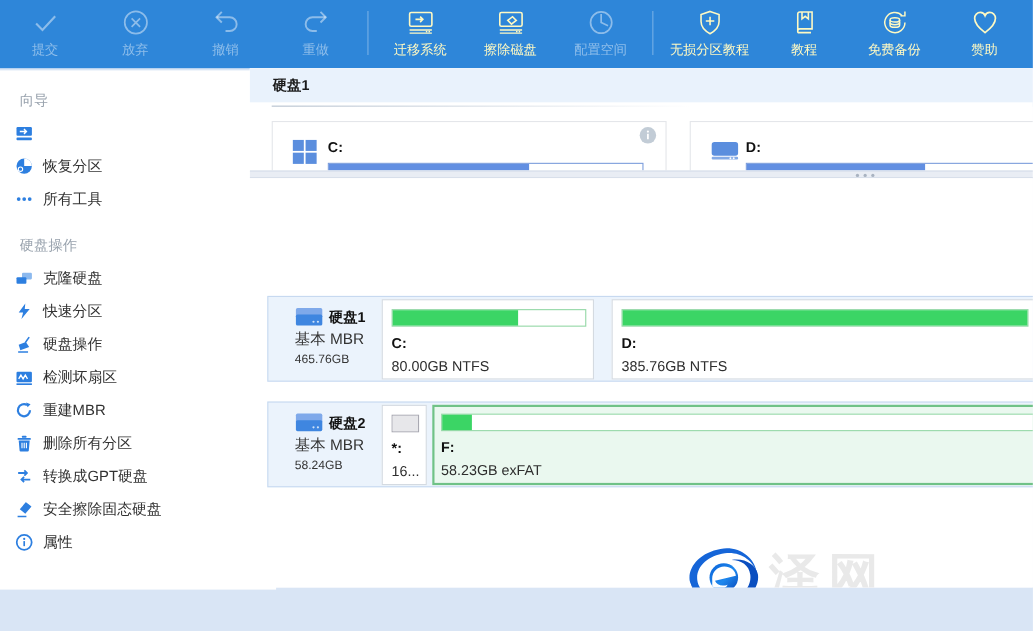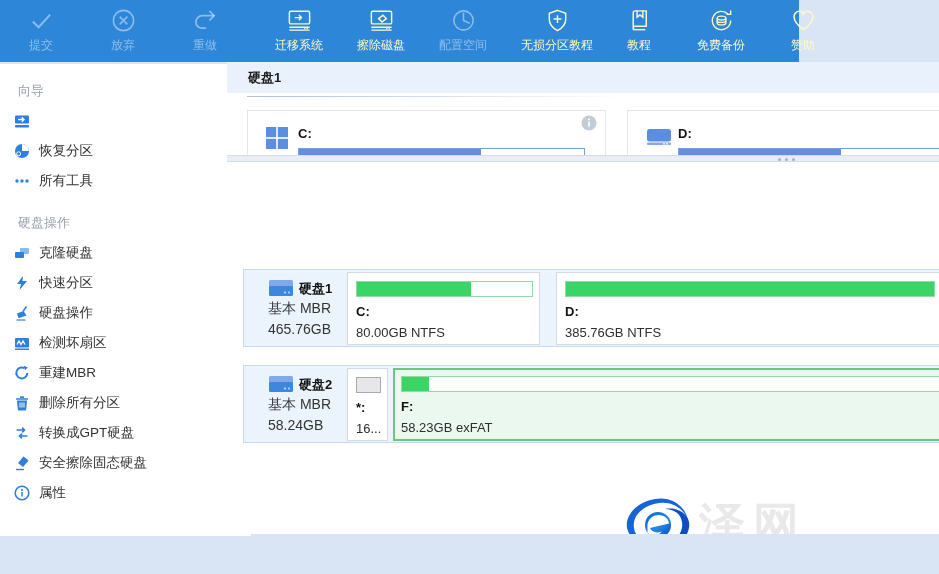--- a/index.html
+++ b/index.html
@@ -5,21 +5,21 @@
   html,body{margin:0;padding:0}
   body{
     width:939px;height:574px;position:relative;overflow:hidden;
     background:var(--window-bg,#d9e5f5);
     font-family:"Liberation Sans","DejaVu Sans",sans-serif;
     -webkit-font-smoothing:antialiased;
   }
   svg{display:block}
   
   .toolbar{
-    position:absolute;left:0;top:0;width:799px;height:62px;
+    position:absolute;left:0;top:0;width:939px;height:62px;
     background:var(--toolbar-bg,#2e86d9);display:flex;align-items:stretch;
   }
   .tb-btn{
     min-width:64px;padding:0 9px;display:flex;flex-direction:column;
     align-items:center;justify-content:flex-start;cursor:pointer;color:#fef9c3;
   }
   .tb-btn .tb-icon{width:27px;height:27px;margin-top:7px}
   .tb-btn .tb-icon svg{width:27px;height:27px}
   .tb-btn .tb-label{font-size:12px;margin-top:3px;white-space:nowrap}
   .tb-btn.disabled{color:rgba(255,255,255,.45)}
@@ -70,21 +70,21 @@
   .grip{position:absolute;left:551px;top:2px;display:flex;gap:4px}
   .grip i{width:3px;height:3px;background:#a9b3c1;border-radius:50%}
   .disk-list{position:absolute;left:0;top:100px;width:712px;height:412px;background:#fff}
   .disk-row{
     position:absolute;left:16px;width:700px;height:78px;background:#ebf3fc;
     border:1px solid #c7d9f0;box-sizing:border-box;cursor:pointer;
   }
   .disk-icon{position:absolute;left:24px;top:9px;width:26px;height:19px}
   .disk-name{position:absolute;left:55px;top:10px;font-size:13px;font-weight:bold;color:#111}
   .disk-meta{position:absolute;left:24px;top:30px;font-size:14px;color:#343434}
-  .disk-size{position:absolute;left:24px;top:51px;font-size:14px;color:#343434}
+  .disk-size{position:absolute;left:24px;top:51px;font-size:11px;color:#343434}
   .part{
     position:absolute;top:2px;height:73px;background:#fff;border:1px solid #d4dae1;
     box-sizing:border-box;cursor:pointer;
   }
   .part.selected{background:#eaf8ef;border:2px solid #70c287}
   .part-bar{
     position:absolute;left:8px;top:8px;height:14px;border:1px solid #93d8a6;background:#fff;
   }
   .part-bar .fill{height:100%;background:var(--used-green,#3bd565)}
   .part-bar.grey{border:1px solid #a9a9b2}
@@ -112,20 +112,29 @@
       <span class="tb-label">提交</span>
     </div>
     <div class="tb-btn disabled">
       <span class="tb-icon">
         <svg viewBox="0 0 28 28" fill="none" stroke="currentColor" stroke-width="1.6">
           <circle cx="14" cy="14" r="10.5"></circle>
           <path d="M10 10l8 8M18 10l-8 8"></path>
         </svg>
       </span>
       <span class="tb-label">放弃</span>
+    </div>
+    <div class="tb-btn disabled">
+      <span class="tb-icon">
+        <svg viewBox="0 0 28 28" fill="none" stroke="currentColor" stroke-width="1.8">
+          <path d="M10 4L5 9l5 5"></path>
+          <path d="M5 9h12.5a6.5 6.5 0 0 1 0 13h-4"></path>
+        </svg>
+      </span>
+      <span class="tb-label">撤销</span>
     </div>
     <div class="tb-btn disabled">
       <span class="tb-icon">
         <svg viewBox="0 0 28 28" fill="none" stroke="currentColor" stroke-width="1.8">
           <path d="M18 4l5 5-5 5"></path>
           <path d="M23 9H10.5a6.5 6.5 0 0 0 0 13h4"></path>
         </svg>
       </span>
       <span class="tb-label">重做</span>
     </div>

